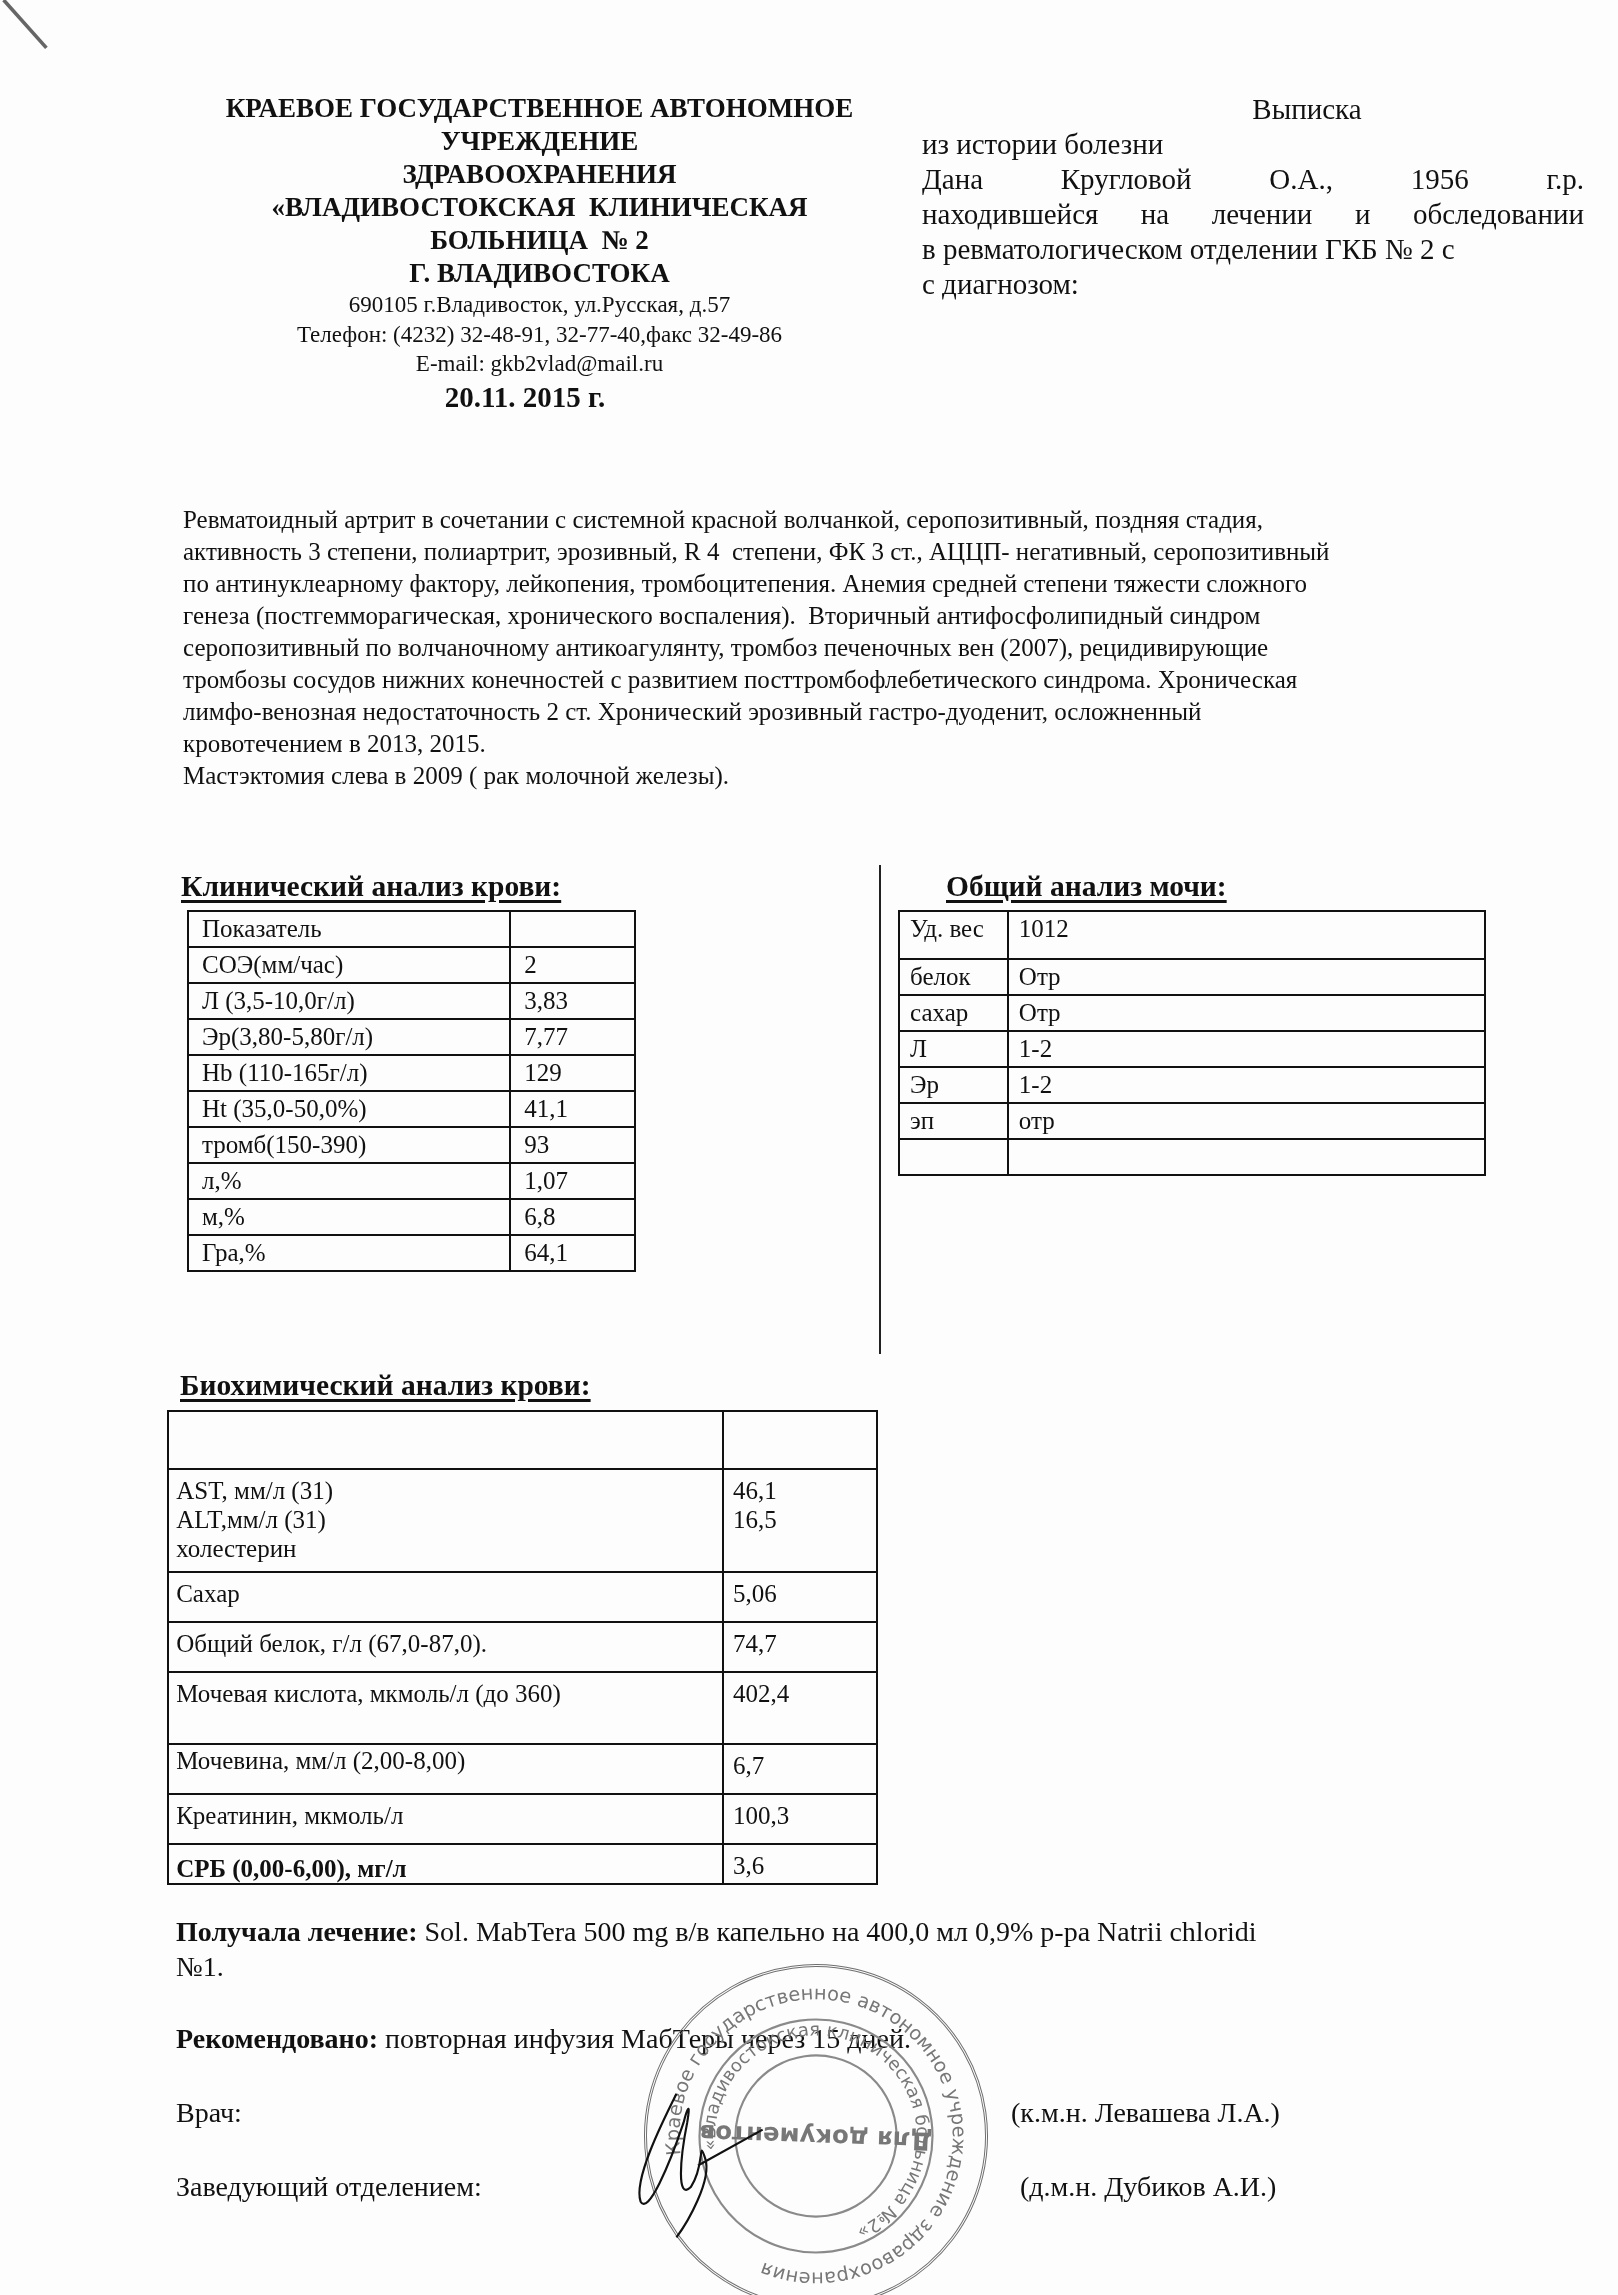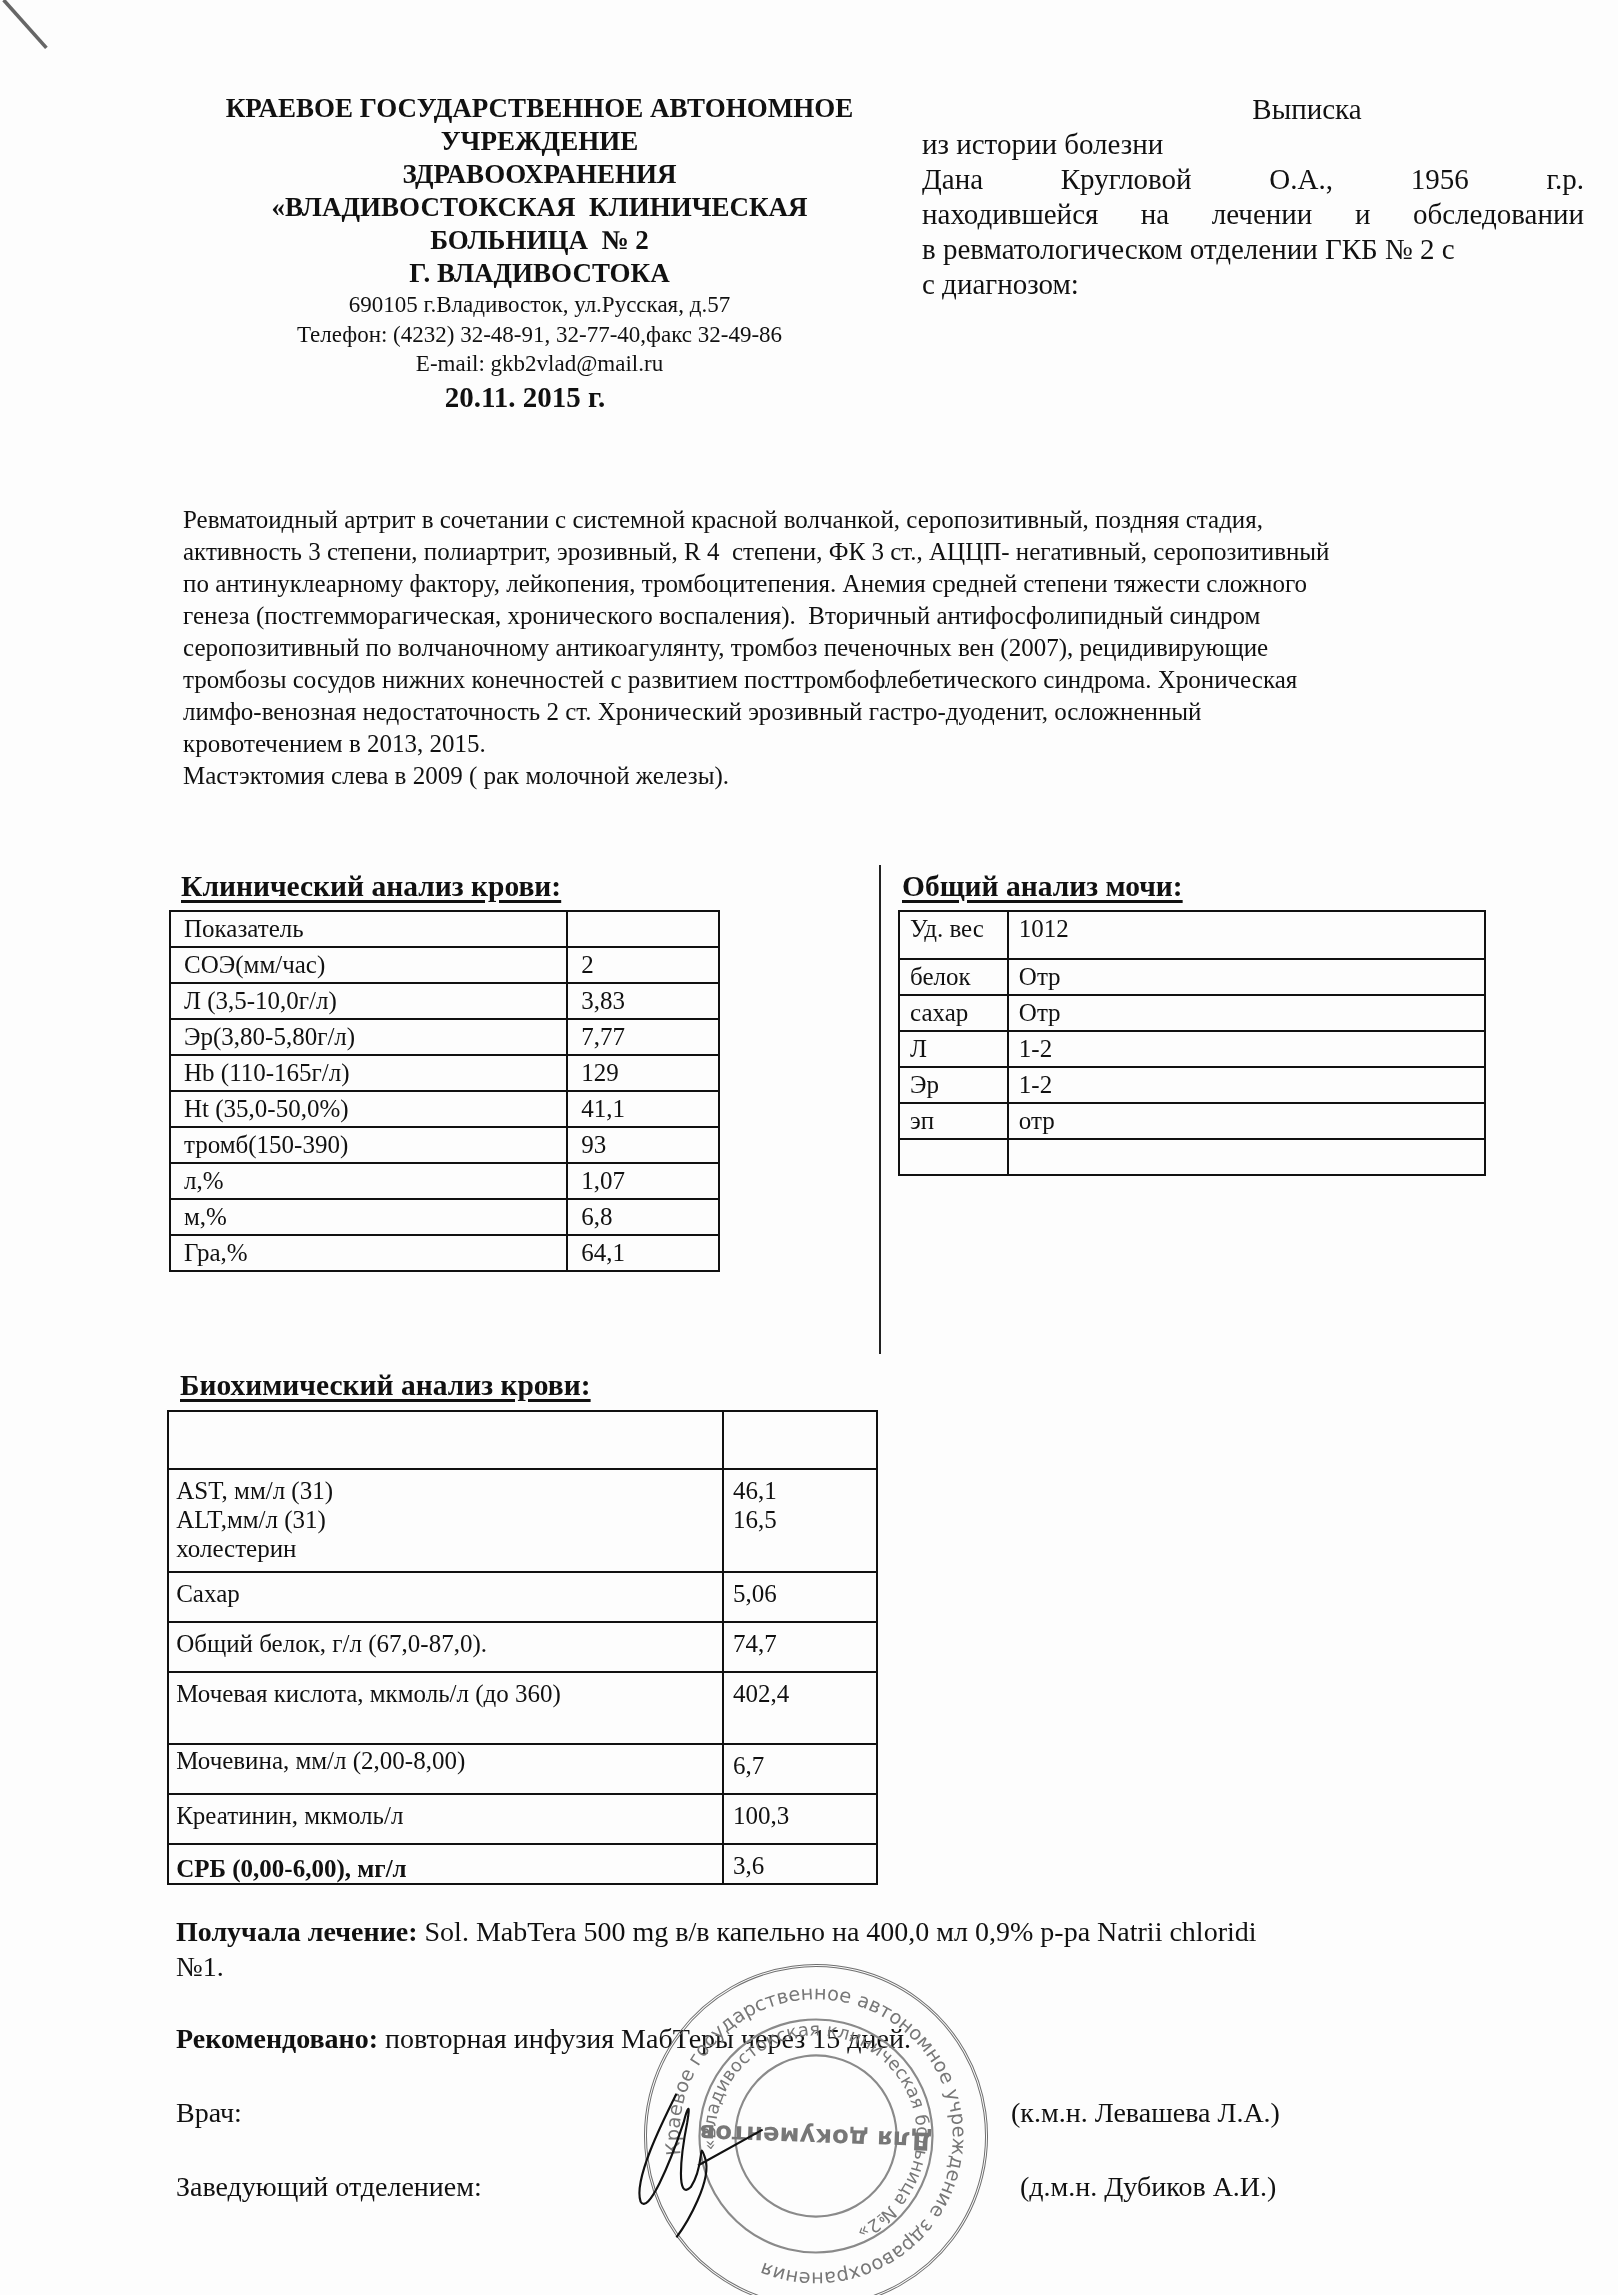--- a/index.html
+++ b/index.html
@@ -61,21 +61,21 @@
   <div>по антинуклеарному фактору, лейкопения, тромбоцитепения. Анемия средней степени тяжести сложного</div>
   <div style="white-space:pre;">генеза (постгемморагическая, хронического воспаления).  Вторичный антифосфолипидный синдром</div>
   <div>серопозитивный по волчаночному антикоагулянту, тромбоз печеночных вен (2007), рецидивирующие</div>
   <div>тромбозы сосудов нижних конечностей с развитием посттромбофлебетического синдрома. Хроническая</div>
   <div>лимфо-венозная недостаточность 2 ст. Хронический эрозивный гастро-дуоденит, осложненный</div>
   <div>кровотечением в 2013, 2015.</div>
   <div>Мастэктомия слева в 2009 ( рак молочной железы).</div>
 </div>
 
 <div class="abs section-title" style="left:181px;top:870px;">Клинический анализ крови:</div>
-<table class="abs doc" style="left:169px;top:910px;width:551px;">
+<table class="abs doc" style="left:187px;top:910px;width:449px;">
   <colgroup>
       <col style="width:380px">
       <col style="width:145px">
     </colgroup>
   <tbody id="clinical-body">
       <tr style="height: 36px;">
         <td style="white-space: pre-line; line-height: 33px;">Показатель</td>
         <td style="white-space: pre-line; line-height: 33px;"></td>
       </tr>
       <tr style="height: 36px;">
@@ -112,21 +112,21 @@
       </tr>
       <tr style="height: 36px;">
         <td style="white-space: pre-line; line-height: 33px;">Гра,%</td>
         <td style="white-space: pre-line; line-height: 33px;">64,1</td>
       </tr>
     </tbody>
 </table>
 
 <div class="abs rule-v" style="left:879px;top:865px;height:489px;"></div>
 
-<div class="abs section-title" style="left:902px;top:870px;">Общий анализ мочи:</div>
+<div class="abs section-title" style="left:946px;top:870px;">Общий анализ мочи:</div>
 <table class="abs doc" style="left:898px;top:910px;width:588px;">
   <colgroup>
       <col style="width:109px">
       <col style="width:479px">
     </colgroup>
   <tbody id="urine-body">
       <tr style="height: 48px;">
         <td style="white-space: pre-line; line-height: 33px; padding-left: 10px;">Уд. вес</td>
         <td style="white-space: pre-line; line-height: 33px; padding-left: 10px;">1012</td>
       </tr>

